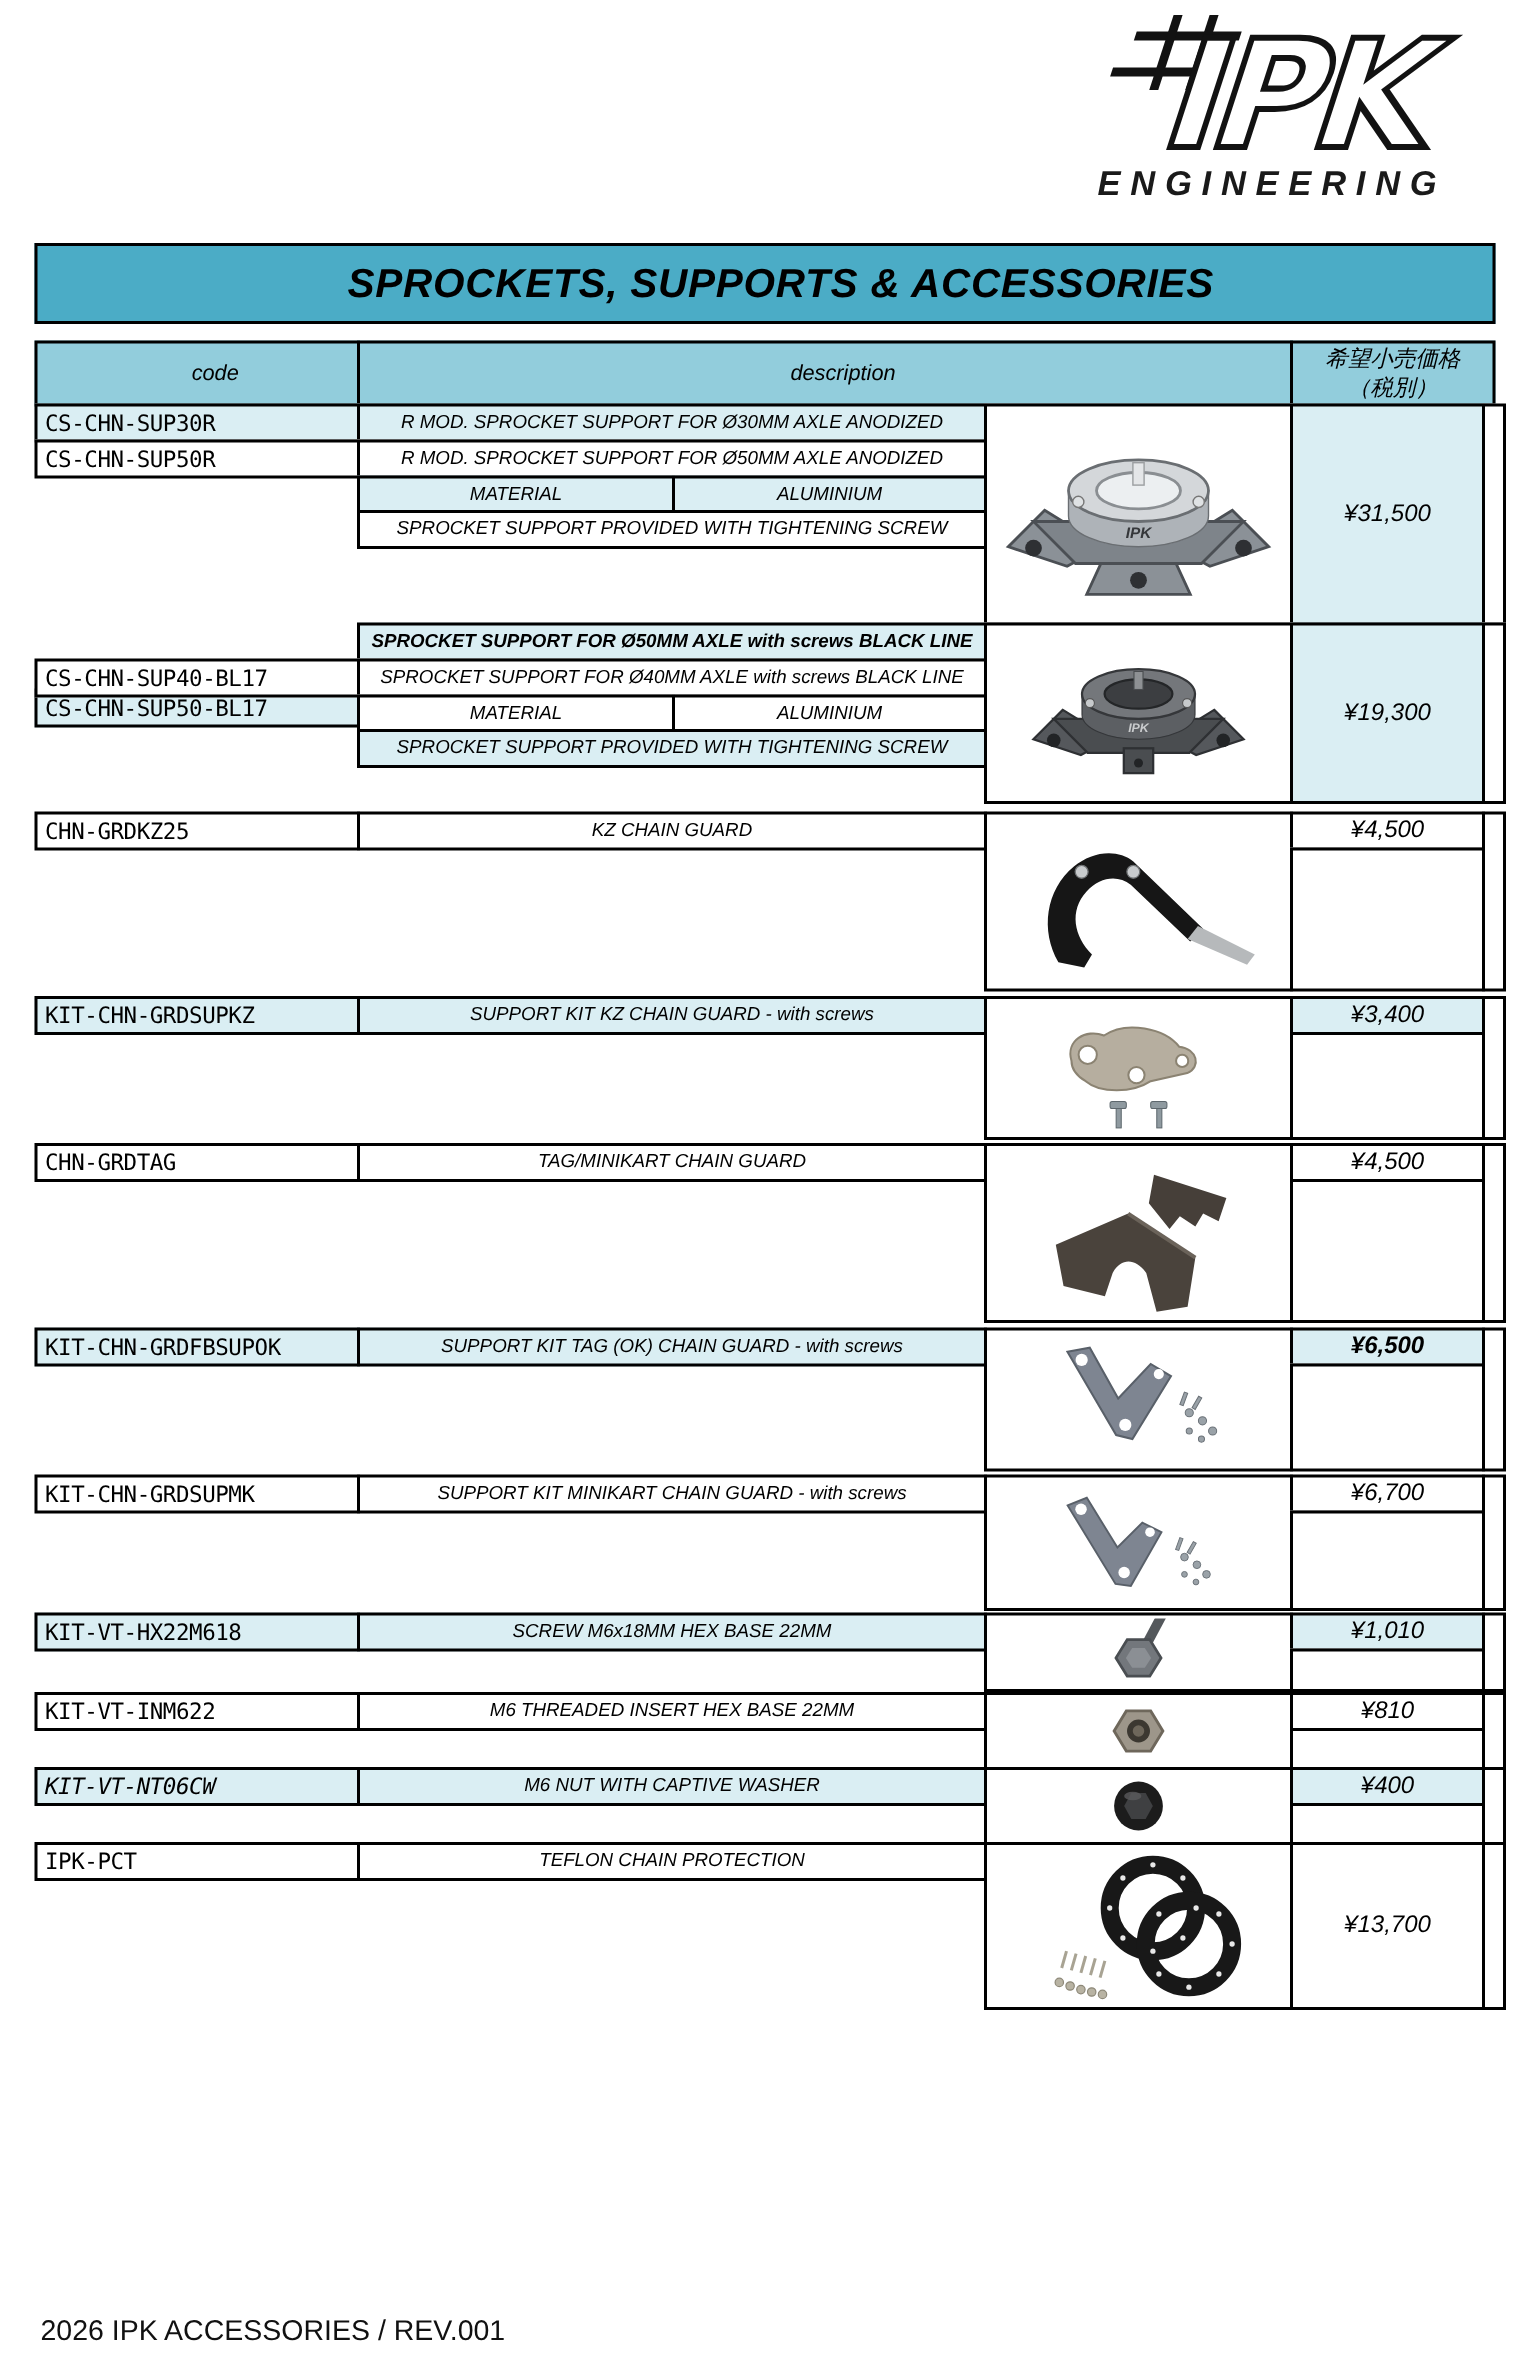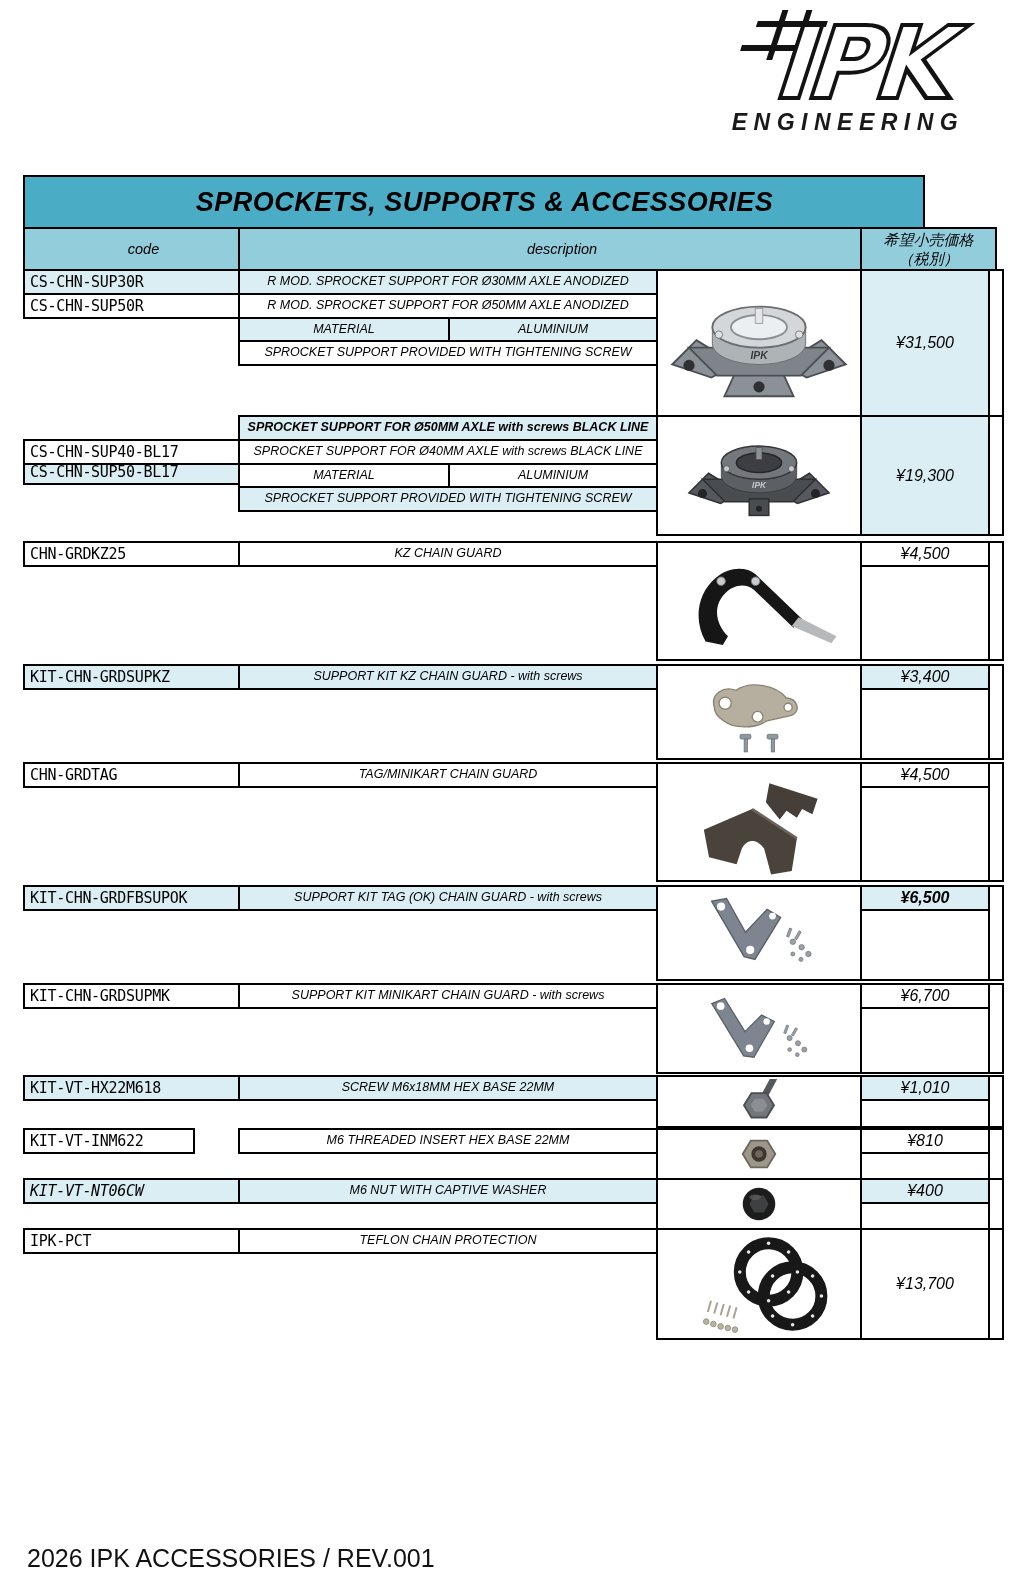--- a/index.html
+++ b/index.html
@@ -11,42 +11,42 @@
   .hdr{background:#92CDDC;}
   .title-band{background:#4BACC6;font-weight:bold;font-style:italic;font-size:27px;letter-spacing:.5px;}
   .code-cell{justify-content:flex-start;padding-left:5px;
              font-family:"DejaVu Sans Mono","Liberation Mono",monospace;font-size:15px;letter-spacing:-.3px;}
   .desc-cell{font-style:italic;font-size:12.5px;line-height:1.1;}
   .price-cell{font-style:italic;font-size:16px;}
   .hdr-label{font-style:italic;font-size:14.5px;padding-left:24px;}
   .jp{font-style:italic;font-size:15px;line-height:1.3;display:flex;flex-direction:column;}
   .img-cell{padding:2px;}
   .img-cell svg{width:100%;height:100%;display:block;}
-  .footer{position:absolute;left:27px;top:1544px;font-size:25px;color:#111;}
+  .footer{position:absolute;left:27px;top:1544px;font-size:19px;color:#111;}
   .logo{position:absolute;left:688px;top:2px;width:322px;height:136px;}
 </style>
 </head>
 <body>
 
 <div id="page">
 
   <svg class="logo" viewBox="0 0 322 136">
     <g transform="translate(18,0) skewX(-18)">
       <g stroke="#121212" stroke-width="6" fill="none">
         <path d="M58,22 L128,22"></path>
         <path d="M50,46 L120,46"></path>
         <path d="M82,8 L82,58"></path>
         <path d="M106,8 L106,58"></path>
       </g>
       <text x="96" y="96" font-family="DejaVu Sans, sans-serif" font-size="100" font-weight="bold" fill="#ffffff" stroke="#121212" stroke-width="4" letter-spacing="-6">IPK</text>
     </g>
     <text x="160" y="128" text-anchor="middle" font-family="Liberation Sans, sans-serif" font-size="23" font-weight="bold" font-style="italic" letter-spacing="6.5" fill="#1a1a1a">ENGINEERING</text>
   </svg>
 
-  <div class="cell title-band" style="left:23px;top:175px;width:902px;height:54px;padding-left:21px;">SPROCKETS, SUPPORTS &amp; ACCESSORIES</div>
+  <div class="cell title-band" style="left:23px;top:162px;width:974px;height:54px;padding-left:21px;">SPROCKETS, SUPPORTS &amp; ACCESSORIES</div>
 
   <div class="cell hdr hdr-label" style="left:23px;top:227px;width:217px;height:44px;">code</div>
   <div class="cell hdr hdr-label" style="left:238px;top:227px;width:624px;height:44px;">description</div>
   <div class="cell hdr jp" style="left:860px;top:227px;width:137px;height:44px;">
     <span>希望小売価格</span>
     <span>（税別）</span>
   </div>
 
   <div class="cell code-cell alt" style="left:23px;top:269px;width:217px;height:26px;">CS-CHN-SUP30R</div>
   <div class="cell desc-cell alt" style="left:238px;top:269px;width:420px;height:26px;text-align:center;">R MOD. SPROCKET SUPPORT FOR Ø30MM AXLE  ANODIZED</div>
@@ -211,21 +211,21 @@
         <rect x="-3" y="-34" width="7" height="24" fill="#54585c" transform="rotate(28)"></rect>
         <polygon points="-16,0 -8,-13 8,-13 16,0 8,13 -8,13" fill="#73777c" stroke="#4a4e52" stroke-width="2"></polygon>
         <polygon points="-9,0 -4.5,-7 4.5,-7 9,0 4.5,7 -4.5,7" fill="#8b8f94"></polygon>
       </g>
     </svg>
   </div>
   <div class="cell price-cell alt" style="left:860px;top:1075px;width:130px;height:26px;">¥1,010</div>
   <div class="cell" style="left:860px;top:1099px;width:130px;height:29px;"></div>
   <div class="cell" style="left:988px;top:1075px;width:16px;height:53px;"></div>
 
-  <div class="cell code-cell" style="left:23px;top:1128px;width:172px;height:26px;">KIT-VT-INM622</div>
+  <div class="cell code-cell" style="left:23px;top:1128px;width:217px;height:26px;">KIT-VT-INM622</div>
   <div class="cell desc-cell" style="left:238px;top:1128px;width:420px;height:26px;">M6 THREADED INSERT HEX BASE 22MM</div>
   <div class="cell img-cell" style="left:656px;top:1128px;width:206px;height:52px;">
     <svg viewBox="0 0 200 46">
       <g transform="translate(100,23)">
         <polygon points="-17,0 -8.5,-14 8.5,-14 17,0 8.5,14 -8.5,14" fill="#9d968a" stroke="#6e675b" stroke-width="2"></polygon>
         <circle r="8" fill="#3c3831"></circle>
         <circle r="4" fill="#6e675b"></circle>
       </g>
     </svg>
   </div>

